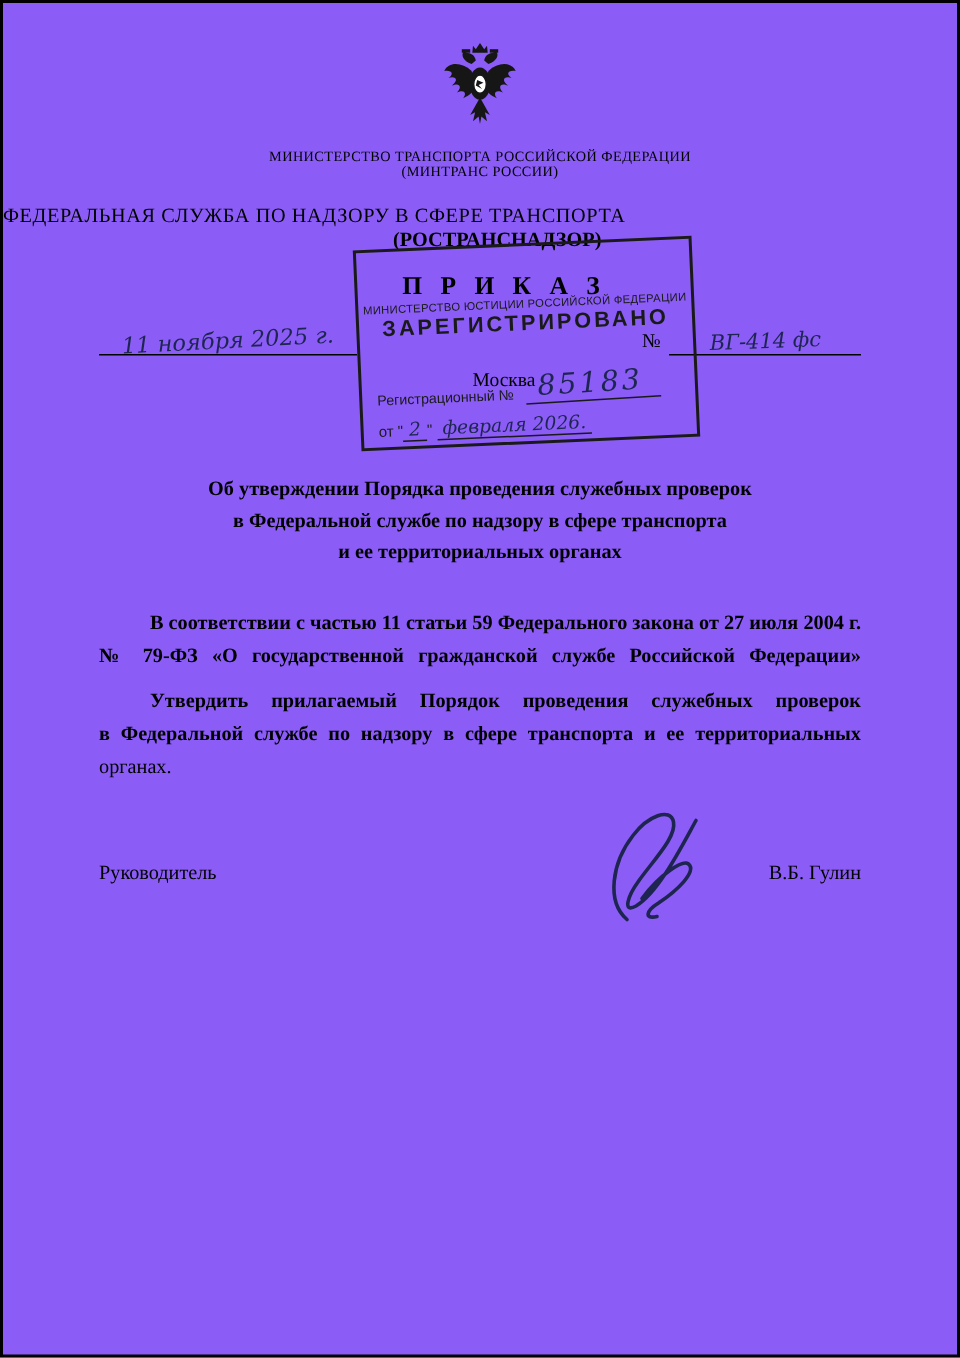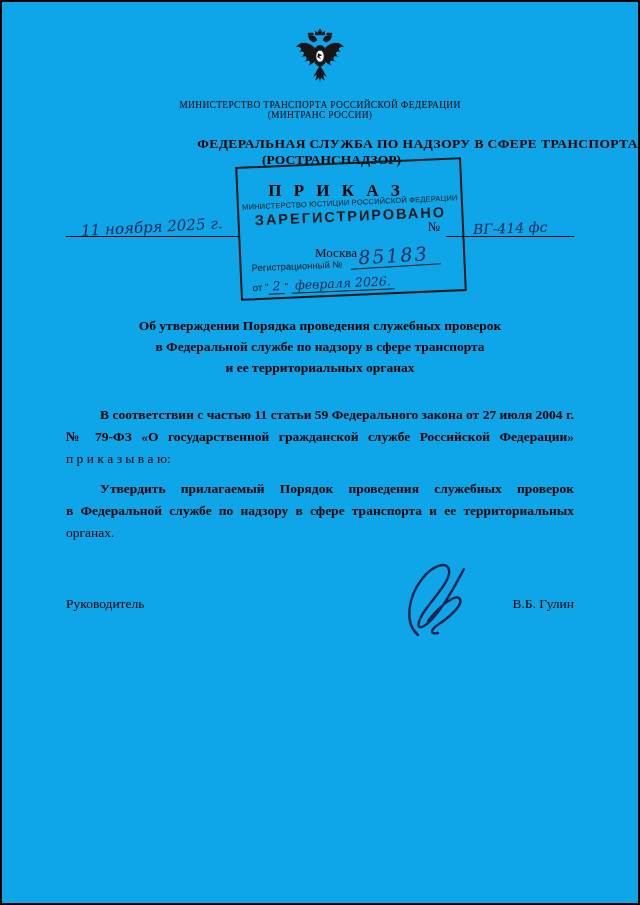--- a/index.html
+++ b/index.html
@@ -2,33 +2,33 @@
 <html style="--ink: #1d2550;"><head>
 <meta charset="utf-8">
 <style>
   :root { --ink: #1d2550; }
   * { margin: 0; padding: 0; box-sizing: border-box; }
   html, body { background: #888; }
   body { display: flex; justify-content: center; }
   .page {
     position: relative;
     width: 640px; height: 905px;
-    background: #0ea5e9;
+    background: #8b5cf6;
     border: 2px solid #000;
     font-family: "Liberation Serif", serif;
     color: #000;
     overflow: hidden;
   }
   
   .emblem { width: 56px; height: 64px; margin: 24px auto 0; }
   .emblem svg { display: block; width: 100%; height: 100%; }
   
   .ministry1 { margin-top: 10px; text-align: center; font-size: 9.5px; letter-spacing: 0.3px; }
   .ministry2 { text-align: center; font-size: 9.5px; letter-spacing: 0.3px; }
-  .service1 { margin-top: 16px; text-align: right; font-size: 13.5px; font-weight: bold; letter-spacing: 0.4px; }
+  .service1 { margin-top: 16px; text-align: left; font-size: 13.5px; font-weight: normal; letter-spacing: 0.4px; }
   .service2 { text-align: center; font-size: 13.5px; font-weight: bold; padding-left: 23px; }
   .doc-type { margin-top: 13px; text-align: center; font-size: 17px; font-weight: bold; letter-spacing: 4px; margin-left: 32px; }
   
   .ref-row { position: relative; height: 26px; margin: 14px 64px 0; }
   .ref-date {
     position: absolute; left: 0; top: 0; width: 172px; height: 22px;
     border-bottom: 1.5px solid #000; text-align: center;
   }
   .hw { font-family: "DejaVu Serif", serif; font-style: italic; color: var(--ink); }
   .hw-date { display: inline-block; font-size: 15px; transform: rotate(-3deg) translateY(3px); white-space: nowrap; }
@@ -125,21 +125,20 @@
 
   <div class="order-title">
     <div>Об утверждении Порядка проведения служебных проверок</div>
     <div>в Федеральной службе по надзору в сфере транспорта</div>
     <div>и ее территориальных органах</div>
   </div>
 
   <div class="para">
     <div class="bline indent just">В соответствии с частью 11 статьи 59 Федерального закона от 27 июля 2004 г.</div>
     <div class="bline just">№ 79-ФЗ «О государственной гражданской службе Российской Федерации»</div>
-    <div class="bline">п р и к а з ы в а ю:</div>
   </div>
   <div class="para p2">
     <div class="bline indent just">Утвердить прилагаемый Порядок проведения служебных проверок</div>
     <div class="bline just">в Федеральной службе по надзору в сфере транспорта и ее территориальных</div>
     <div class="bline">органах.</div>
   </div>
 
   <div class="sig-row">
     <span>Руководитель</span>
     <svg class="sig" viewBox="0 0 100 90" aria-hidden="true">

